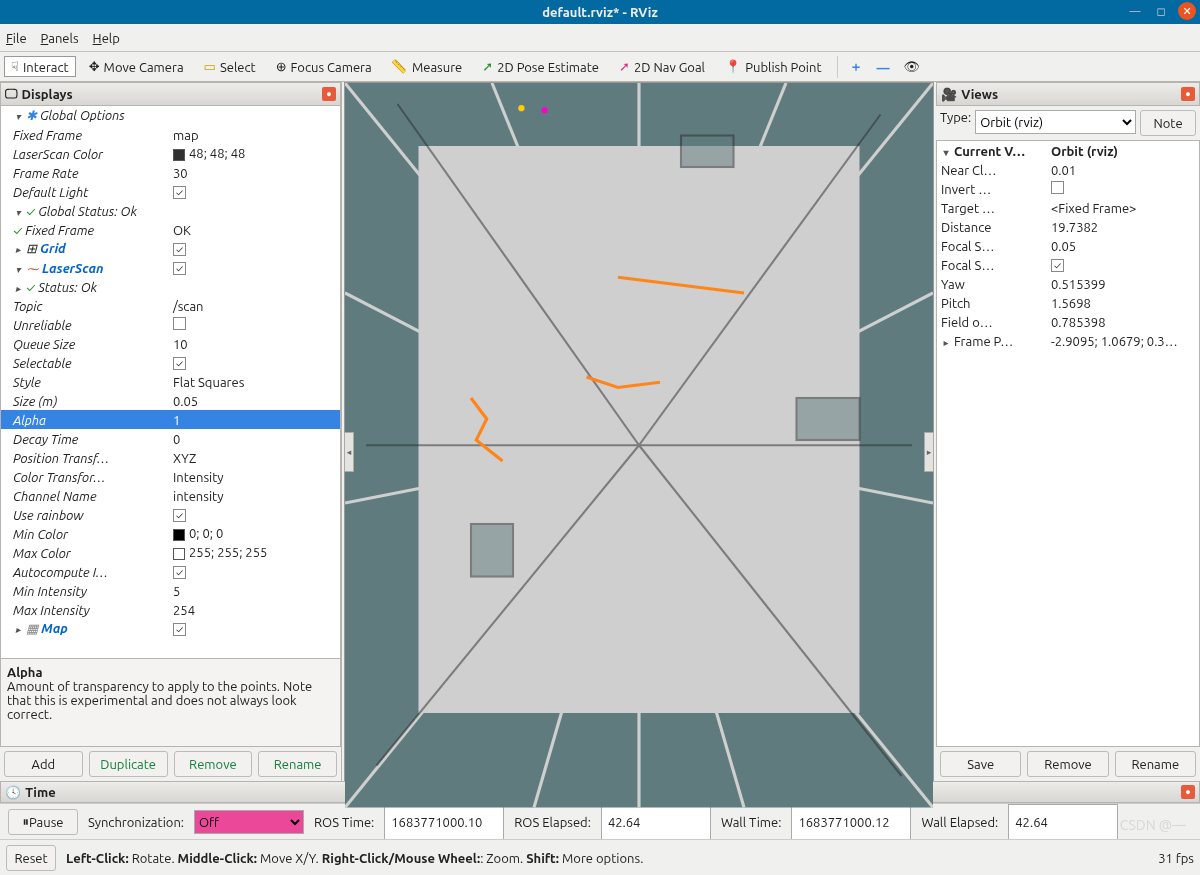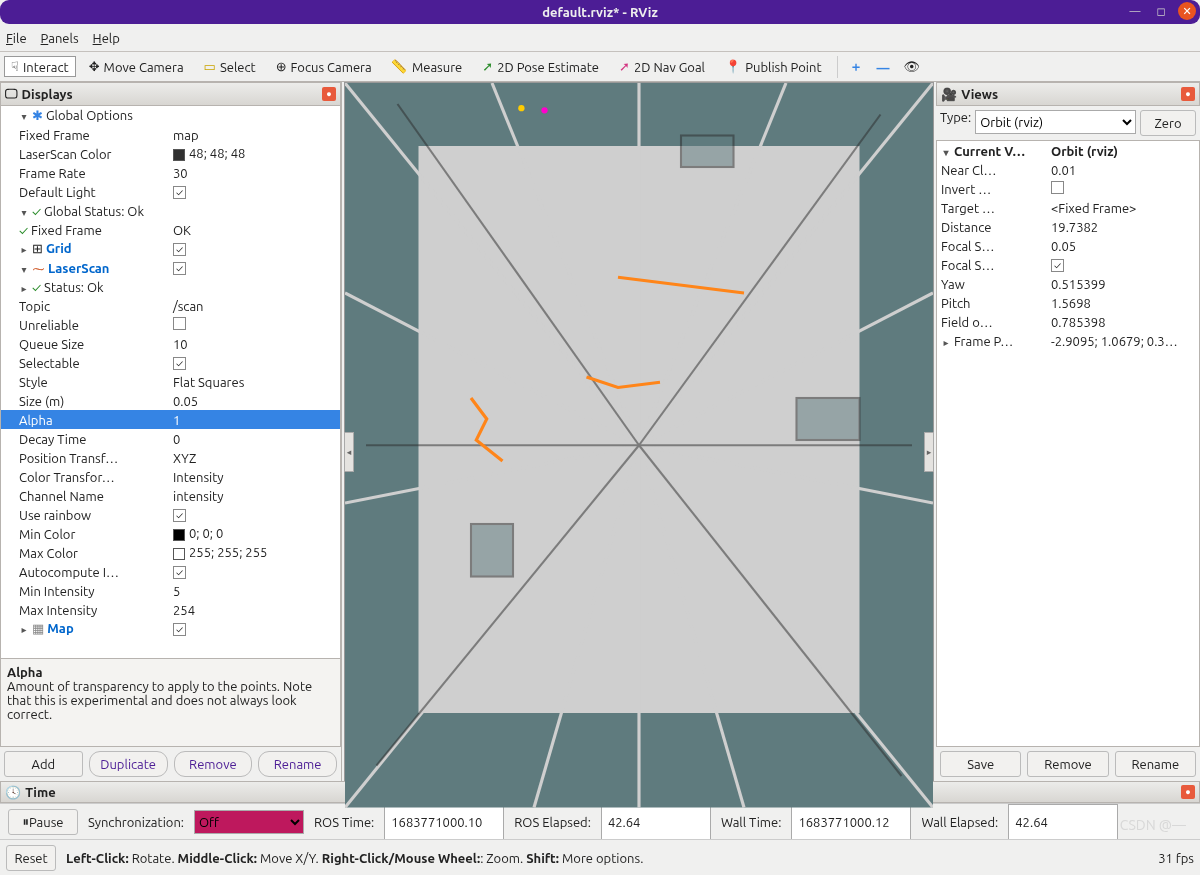--- a/index.html
+++ b/index.html
@@ -1,47 +1,47 @@
 <!DOCTYPE html>
 <html><head>
 <meta charset="utf-8">
 <style>
 * { box-sizing: border-box; margin: 0; padding: 0; font-family: "Ubuntu", "Segoe UI", sans-serif; font-size: 13px; }
 body { background: #f0f0ef; color: #222; width: 1200px; height: 875px; overflow: hidden; display: flex; flex-direction: column; }
-.titlebar { background: #4c1d95; color: #eee; height: 24px; display: flex; align-items: center; justify-content: center; position: relative; border-radius: 9px; }
+.titlebar { background: #0369a1; color: #eee; height: 24px; display: flex; align-items: center; justify-content: center; position: relative; }
 .titlebar .title { font-weight: bold; }
 .titlebar .winbtns { position: absolute; right: 4px; top: 2px; display: flex; gap: 8px; }
 .winbtn { width: 18px; height: 18px; border-radius: 9px; display:flex;align-items:center;justify-content:center; font-size:11px;}
 .winbtn.close { background:#e95420; color:#fff;}
 .winbtn.min, .winbtn.max { color:#ccc; }
 .menubar { background:#f0f0ef; height: 28px; display:flex; align-items:center; border-bottom:1px solid #c5c1bd; padding:0 6px; gap:14px;}
 .menubar span { text-decoration: underline; text-decoration-color:transparent;}
 .menubar .m::first-letter{ text-decoration: underline;}
 .toolbar { height:30px; border-bottom:1px solid #b7b3af; display:flex; align-items:center; padding:2px 4px; gap:6px;}
 .tbtn { display:flex; align-items:center; gap:4px; padding:2px 6px; border:1px solid transparent; background:transparent;}
 .tbtn.sel{ border:1px solid #999; background:#fff;}
 .sep { width:1px; height:22px; background:#ccc; margin:0 2px;}
 .main { flex:1; display:flex; min-height:0;}
 .panel-left { width:342px; display:flex; flex-direction:column; border-right:1px solid #b7b3af;}
 .panel-title { height:24px; background:linear-gradient(#ececea,#d8d6d2); border:1px solid #b7b3af; display:flex; align-items:center; padding:0 4px; font-weight:bold; gap:4px;}
 .panel-title .closex{ margin-left:auto; width:14px;height:14px;background:#e85a3c;border-radius:2px;display:flex;align-items:center;justify-content:center;color:#fff;font-size:9px;}
 .tree { flex:1; overflow:auto; background:#fff; border:1px solid #b7b3af; border-top:none; position:relative;}
 .row { display:flex; height:19px; align-items:center;}
-.row .k { padding-left:18px; white-space:nowrap; overflow:hidden; text-overflow:ellipsis; flex:0 0 170px;}
+.row .k { padding-left:12px; white-space:nowrap; overflow:hidden; text-overflow:ellipsis; flex:0 0 170px;font-style:italic;}
 .row .v { flex:1; padding-left:2px; white-space:nowrap;overflow:hidden;text-overflow:ellipsis;}
 .row.selected{ background:#3584e4; color:#fff;}
 .chk { width:13px;height:13px;border:1px solid #888;display:inline-flex;align-items:center;justify-content:center;font-size:10px;line-height:1;}
 .chk.on::after{content:"✓";}
 .ind0{padding-left:2px}.ind1{padding-left:18px}.ind2{padding-left:34px}
 .arrow{display:inline-block;width:10px;text-align:center;color:#555;font-size:10px;}
 .desc { border:1px solid #b7b3af; border-top:none; padding:6px; height:88px; background:#f4f3f1;}
 .desc b{font-weight:bold;}
 .btnrow { display:flex; gap:6px; padding:4px; }
 .btn { flex:1; height:26px; border:1px solid #bbb; background:#f2f1ef; border-radius:3px; display:flex;align-items:center;justify-content:center;}
-.btn.dis{ color:#4c1d95;border-radius:11px;}
+.btn.dis{ color:#15803d;}
 .center { flex:1; position:relative; background:#5f7b7e; border:1px solid #999; margin:0 2px;}
 .viewport{ position:absolute; inset:0; background:#5f7b7e;}
 .grab-handle{position:absolute;top:50%;width:10px;height:40px;background:#e5e3e0;border:1px solid #aaa;display:flex;align-items:center;justify-content:center;color:#666;font-size:9px;}
 .grab-left{left:-1px;} .grab-right{right:-1px;}
 .panel-right { width:264px; display:flex; flex-direction:column;}
 .typerow{display:flex;align-items:flex-start;gap:4px;padding:4px;}
 .typerow select{flex:1;height:24px;border:1px solid #aaa;background:#fff;}
 .viewtree{flex:1;background:#fff;border:1px solid #b7b3af;overflow:auto;}
 .vrow{display:flex;height:19px;align-items:center;}
 .vrow .vk{flex:0 0 110px;padding-left:4px;white-space:nowrap;overflow:hidden;text-overflow:ellipsis;}
@@ -51,21 +51,21 @@
 .timebar .closex{margin-left:auto;width:14px;height:14px;background:#e85a3c;border-radius:2px;display:flex;align-items:center;justify-content:center;color:#fff;font-size:9px;}
 .timerow{height:36px;display:flex;align-items:center;gap:10px;padding:4px 8px;border-top:1px solid #ccc;}
 .timerow .fld{border:1px solid #aaa;background:#fff;height:24px;padding:17px 6px;display:flex;align-items:center;}
 .timerow label{white-space:nowrap;}
 .bottom{height:36px;display:flex;align-items:center;gap:10px;padding:2px 6px;border-top:1px solid #ccc;}
 .swatch{width:12px;height:12px;border:1px solid #555;display:inline-block;vertical-align:middle;margin-right:4px;}
 .link{color:#0066cc;font-weight:bold;}
 .green{color:#2a8c2a;}
 svg.rays{position:absolute;inset:0;}
 .watermark{position:absolute;right:14px;bottom:42px;color:rgba(200,200,200,.6);font-size:14px;}
-select.sync{height:24px;width:110px;border:1px solid #aaa;background:#be185d;}
+select.sync{height:24px;width:110px;border:1px solid #aaa;background:#ec4899;}
 </style>
 </head>
 <body>
 
 <div class="titlebar">
   <span class="title">default.rviz* - RViz</span>
   <div class="winbtns">
     <span class="winbtn min">—</span>
     <span class="winbtn max">◻</span>
     <span class="winbtn close">✕</span>
@@ -298,21 +298,21 @@
 
   <div class="panel-right">
     <div class="panel-title">
       <span>🎥</span>
       <span>Views</span>
       <span class="closex">●</span>
     </div>
     <div class="typerow">
       <span>Type:</span>
       <select><option>Orbit (rviz)</option></select>
-      <div class="btn" style="flex:0 0 56px">Zero</div>
+      <div class="btn" style="flex:0 0 56px">Note</div>
     </div>
     <div class="viewtree">
       <div class="vrow head">
           <span class="vk"><span class="arrow">▾</span> <span>Current V…</span></span>
           <span class="vv">Orbit (rviz)</span>
         </div>
       <div class="vrow">
           <span class="vk ind1">Near Cl…</span>
           <span class="vv">0.01</span>
         </div>

